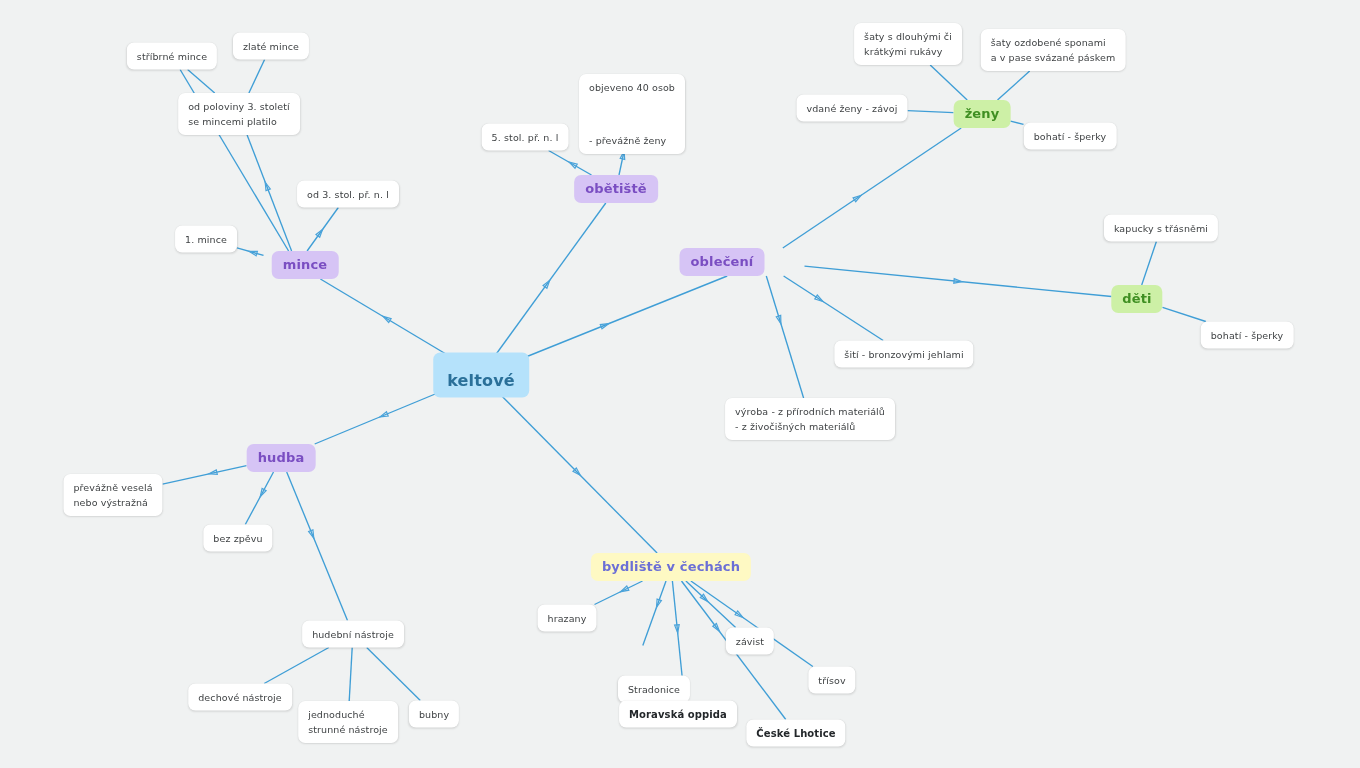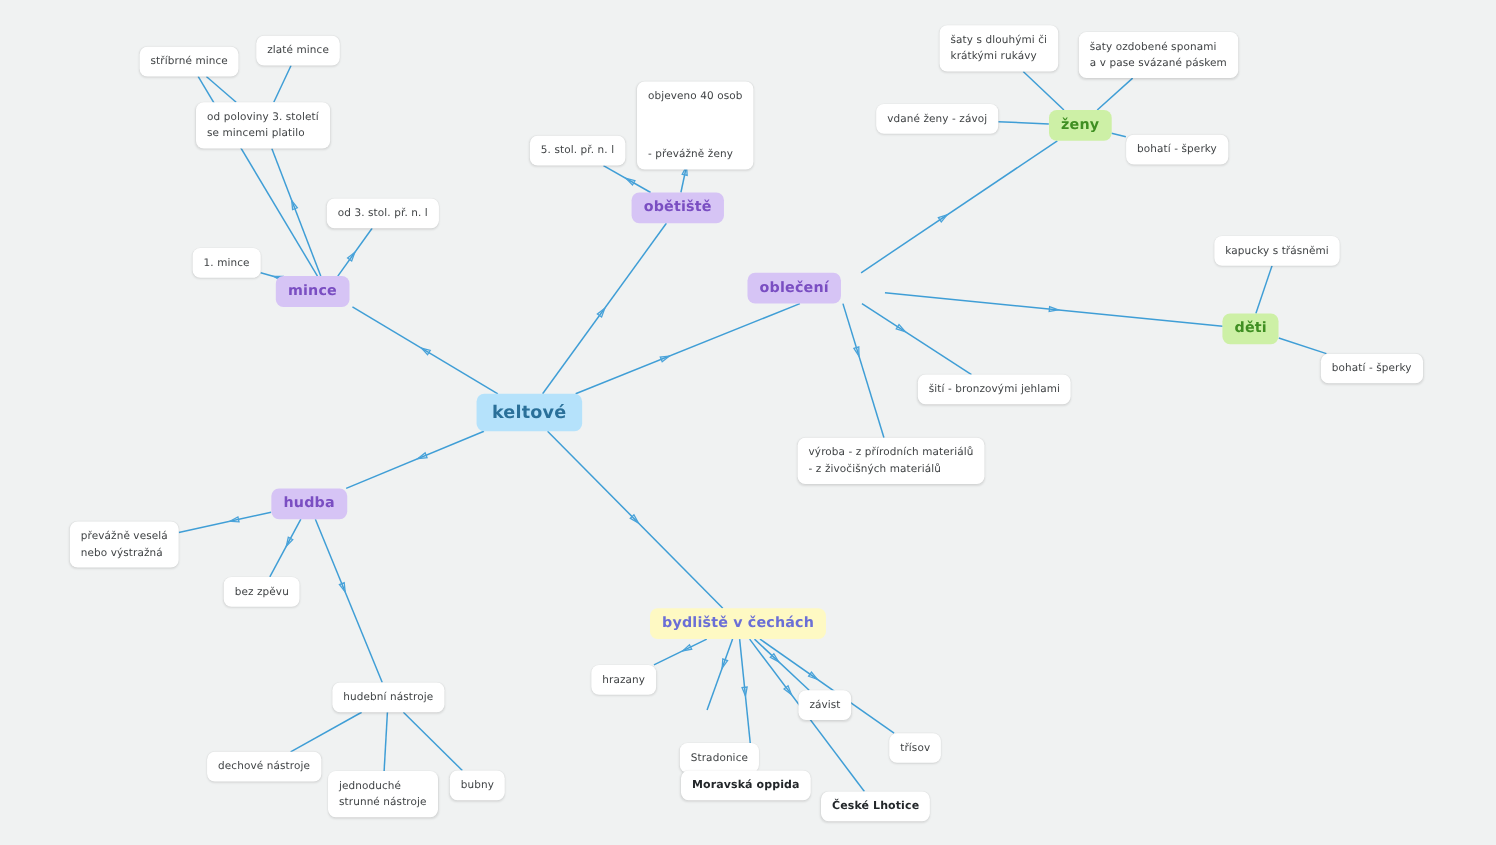--- a/index.html
+++ b/index.html
@@ -38,21 +38,21 @@
   .leaf .ln{display:block;}
   
   .chip{
     border-radius:7px;
     font-weight:bold;
     padding:6px 11px 7px 11px;
     letter-spacing:.15px;
     align-items:center;
   }
   .chip.root{
-    background:#b5e2fb;color:#2a7099;font-size:16px;padding:7px 14px 8px 14px;
+    background:#b5e2fb;color:#2a7099;font-size:16px;padding:18px 14px 8px 14px;
   }
   .chip.purple{
     background:#d6c4f5;color:#7a4ec2;font-size:13px;
   }
   .chip.periwinkle{
     background:#fef9c3;color:#6b6fd6;font-size:13px;
   }
   .chip.green{
     background:#cdf0a6;color:#3f8f22;font-size:13px;
   }
@@ -118,21 +118,21 @@
       <polygon points="677.7,632.8 674.6,625.1 679.2,624.6" class="arrowhead"></polygon>
       <line x1="685.9" y1="581.0" x2="735.6" y2="627.5" class="edge" stroke="#3f9ed6"></line>
       <polygon points="707.7,601.4 700.3,597.6 703.5,594.3" class="arrowhead"></polygon>
       <line x1="681.5" y1="581.0" x2="785.8" y2="719.5" class="edge" stroke="#3f9ed6"></line>
       <polygon points="719.4,631.3 712.8,626.3 716.4,623.5" class="arrowhead"></polygon>
       <line x1="690.9" y1="581.0" x2="812.8" y2="666.5" class="edge" stroke="#3f9ed6"></line>
       <polygon points="742.9,617.5 735.1,614.8 737.7,611.0" class="arrowhead"></polygon>
     </svg>
   <div id="nodes">
       <div class="node chip root" style="left: 481px; top: 375px;"><span class="ln">keltové</span></div>
-      <div class="node chip purple" style="left: 284px; top: 265px;"><span class="ln">mince</span></div>
+      <div class="node chip purple" style="left: 305px; top: 265px;"><span class="ln">mince</span></div>
       <div class="node chip purple" style="left: 616px; top: 189px; align-items: flex-end;"><span class="ln">obětiště</span></div>
       <div class="node chip purple" style="left: 722px; top: 262px;"><span class="ln">oblečení</span></div>
       <div class="node chip green" style="left: 982px; top: 114px;"><span class="ln">ženy</span></div>
       <div class="node chip green" style="left: 1137px; top: 299px;"><span class="ln">děti</span></div>
       <div class="node chip purple" style="left: 281px; top: 458px;"><span class="ln">hudba</span></div>
       <div class="node chip periwinkle" style="left: 671px; top: 567px;"><span class="ln">bydliště v čechách</span></div>
       <div class="node leaf" style="left: 172px; top: 56px;"><span class="ln">stříbrné mince</span></div>
       <div class="node leaf" style="left: 271px; top: 46px;"><span class="ln">zlaté mince</span></div>
       <div class="node leaf" style="left: 239px; top: 114px;"><span class="ln">od poloviny 3. století</span><span class="ln">se mincemi platilo</span></div>
       <div class="node leaf" style="left: 348px; top: 194px;"><span class="ln">od 3. stol. př. n. l</span></div>

